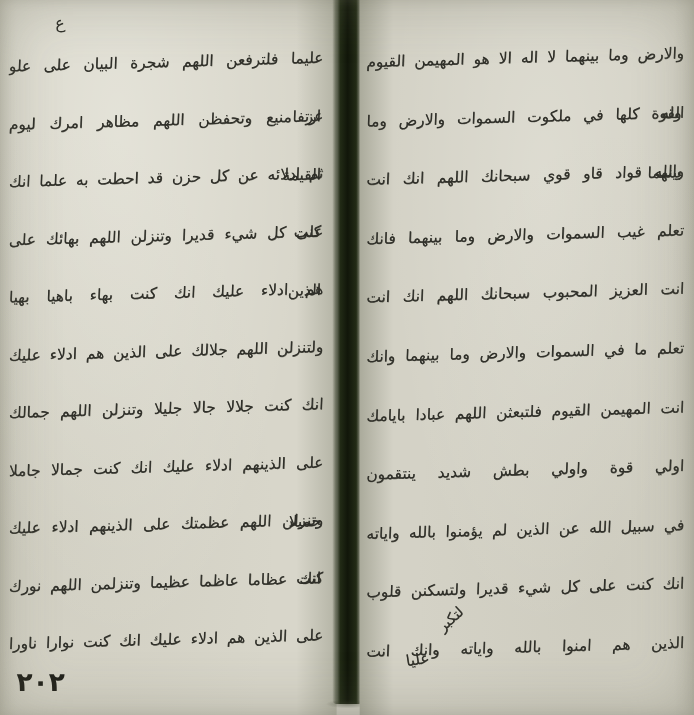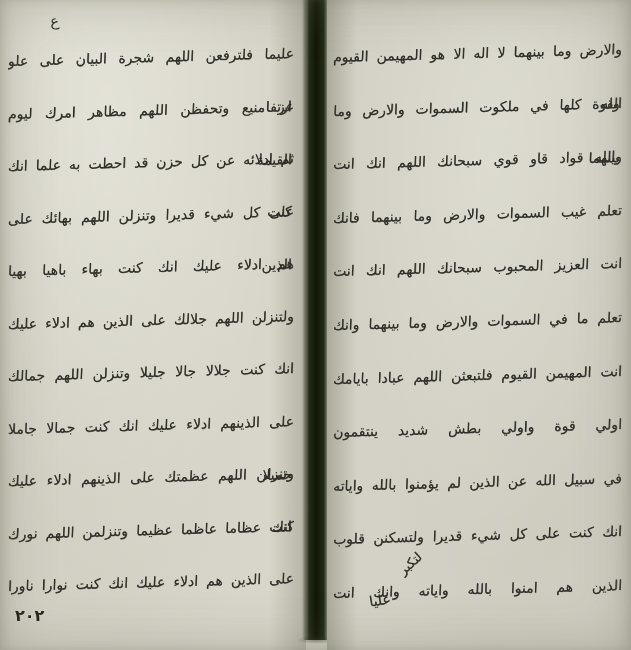--- a/index.html
+++ b/index.html
@@ -65,21 +65,21 @@
   .page-left  .line { line-height: 52.5px; height: 52.5px; }
   .page-right .line { line-height: 53.6px; height: 53.6px; }
 
   .marginal-letter {
     position: absolute; left: 50px; top: 12px;
     font-size: 15px; color: #30302a;
     transform: rotate(-6deg);
   }
   .page-number {
     position: absolute; left: 15px; top: 606px;
-    font-size: 16px; font-weight: bold;
+    font-size: 24px; font-weight: bold;
     letter-spacing: 5px; color: #22221b;
     direction: rtl;
   }
   .flourish {
     position: absolute; left: 70px; top: 556px;
     font-size: 13px; color: #30302a;
     transform: rotate(-42deg);
     text-shadow: 0.3px 0.3px 0.5px rgba(42,42,32,0.65);
   }
   .catchword {

